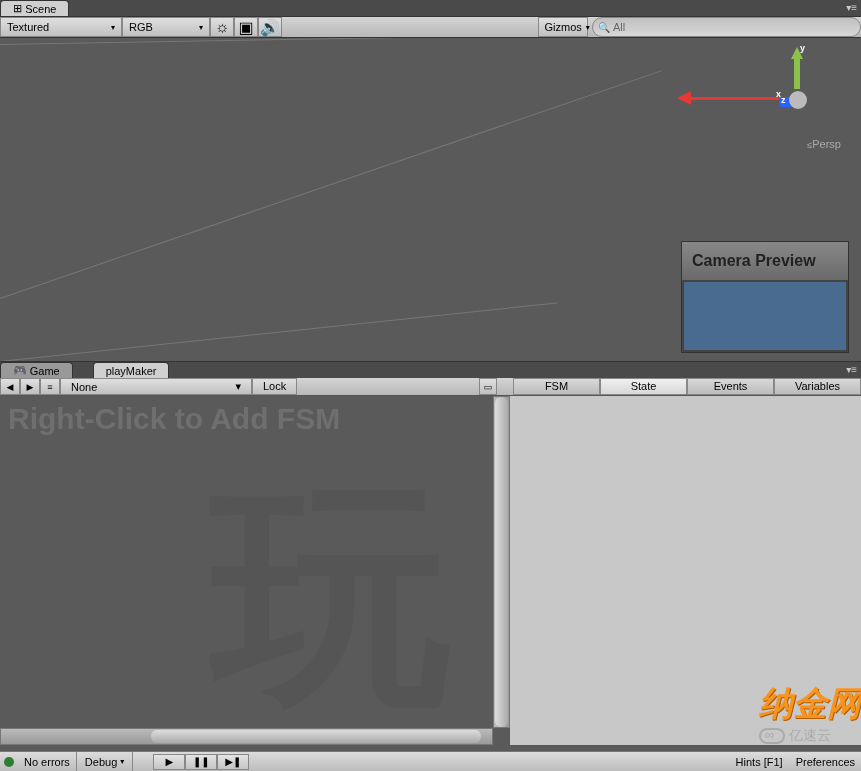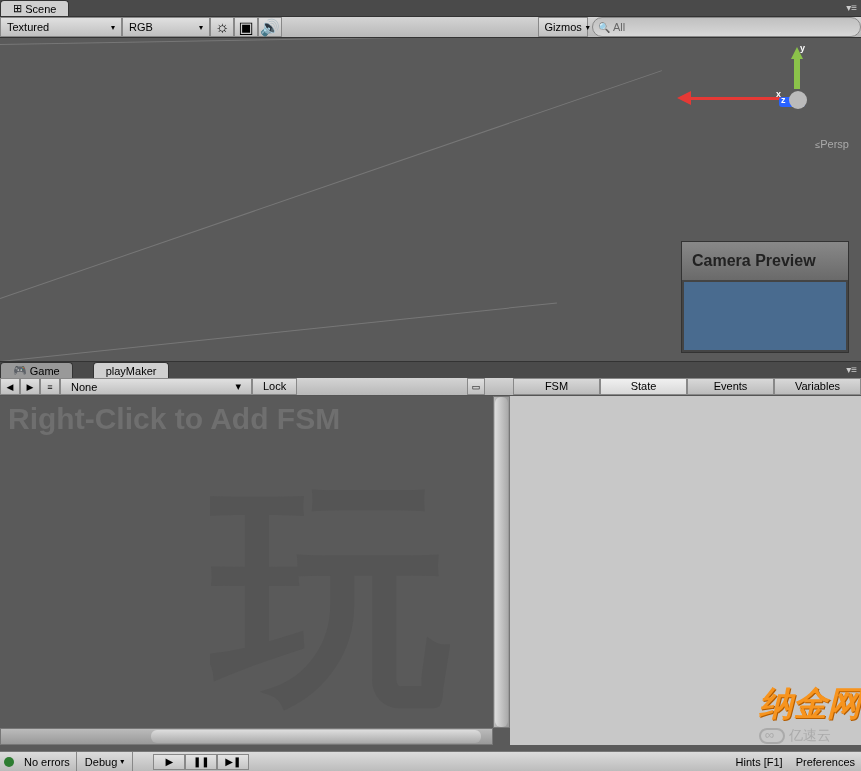--- a/index.html
+++ b/index.html
@@ -20,31 +20,31 @@
 .gizmo { position: absolute; right: 20px; top: 15px; width: 90px; height: 90px; }
 .gizmo .center { position: absolute; left: 38px; top: 38px; width: 18px; height: 18px; background: #bbb; border-radius: 50%; }
 .gizmo .y-axis { position: absolute; left: 43px; top: 2px; width: 6px; height: 34px; background: #8bc34a; }
 .gizmo .y-cone { position: absolute; left: 40px; top: -6px; width: 0; height: 0; border-left: 6px solid transparent; border-right: 6px solid transparent; border-bottom: 12px solid #8bc34a; }
 .gizmo .x-axis { position: absolute; left: -60px; top: 44px; width: 100px; height: 3px; background: #e53935; }
 .gizmo .x-cone { position: absolute; left: -74px; top: 38px; width: 0; height: 0; border-top: 7px solid transparent; border-bottom: 7px solid transparent; border-right: 14px solid #e53935; }
 .gizmo .z-axis { position: absolute; left: 28px; top: 44px; width: 26px; height: 10px; background: #2962ff; border-radius: 3px; }
 .gizmo .label-x { position: absolute; left: 25px; top: 36px; font-size: 9px; color: #fff; font-weight: bold; }
 .gizmo .label-y { position: absolute; left: 49px; top: -10px; font-size: 9px; color: #fff; font-weight: bold; }
 .gizmo .label-z { position: absolute; left: 30px; top: 42px; font-size: 9px; color: #fff; font-weight: bold; }
-.persp-label { position: absolute; right: 12px; top: 100px; font-size: 11px; color: #aaa; }
+.persp-label { position: absolute; right: 20px; top: 100px; font-size: 11px; color: #aaa; }
 .camera-preview { position: absolute; right: 12px; bottom: 8px; width: 168px; border: 1px solid #333; }
 .camera-preview-title { background: linear-gradient(#888,#6a6a6a); text-align: left; font-size: 16px; font-weight: bold; color: #222; padding: 10px; }
 .camera-preview-body { background: #496b8f; height: 72px; border: 2px solid #444; }
 .lower-tabs { display: flex; background: #4a4a4a; border-top: 1px solid #333; height: 17px; position: relative; }
 .pm-toolbar { display: flex; background: linear-gradient(#d4d4d4,#b8b8b8); border-bottom: 1px solid #555; height: 18px; align-items: stretch; }
 .pm-nav-btn { width: 20px; background: linear-gradient(#e0e0e0,#c0c0c0); border: 1px solid #888; display: flex; align-items: center; justify-content: center; font-size: 9px; cursor: pointer; }
 .pm-dropdown { background: linear-gradient(#e0e0e0,#c0c0c0); border: 1px solid #888; font-size: 11px; padding: 1px 10px; display: flex; align-items: center; justify-content: space-between; cursor: pointer; width: 192px; }
 .pm-lock { background: linear-gradient(#e0e0e0,#c0c0c0); border: 1px solid #888; font-size: 11px; padding: 1px 10px; cursor: pointer; }
 .pm-mini { width: 18px; background: linear-gradient(#e0e0e0,#c0c0c0); border: 1px solid #888; font-size: 9px; display: flex; align-items: center; justify-content: center; cursor: pointer; margin-left: auto; }
-.pm-tabs { display: flex; margin-left: 28px; }
+.pm-tabs { display: flex; margin-left: 16px; }
 .pm-tab { background: linear-gradient(#d8d8d8,#bcbcbc); border: 1px solid #888; font-size: 11px; padding: 1px 0; width: 87px; text-align: center; cursor: pointer; }
 .pm-tab.active { background: linear-gradient(#f0f0f0,#d8d8d8); }
 .pm-body { display: flex; height: 349px; }
 .pm-canvas { width: 510px; background: #5a5a5a; position: relative; }
 .pm-hint { font-size: 30px; font-weight: bold; color: #6f6f6f; padding: 6px 8px; font-family: Arial, sans-serif; }
 .pm-watermark { position: absolute; top: 80px; left: 210px; font-size: 240px; font-weight: bold; color: #555; font-family: "Microsoft YaHei", sans-serif; line-height: 1; overflow: hidden; }
 .vscroll { position: absolute; right: 0; top: 0; width: 17px; height: calc(100% - 17px); background: linear-gradient(90deg,#bbb,#999); border: 1px solid #777; }
 .vscroll .thumb { position: absolute; top: 0; left: 1px; right: 1px; height: 100%; background: linear-gradient(90deg,#ddd,#aaa); border-radius: 6px; }
 .hscroll { position: absolute; left: 0; bottom: 0; right: 17px; height: 17px; background: linear-gradient(#bbb,#999); border: 1px solid #777; }
 .hscroll .thumb { position: absolute; top: 1px; bottom: 1px; left: 150px; width: 330px; background: linear-gradient(#ddd,#aaa); border-radius: 6px; }

